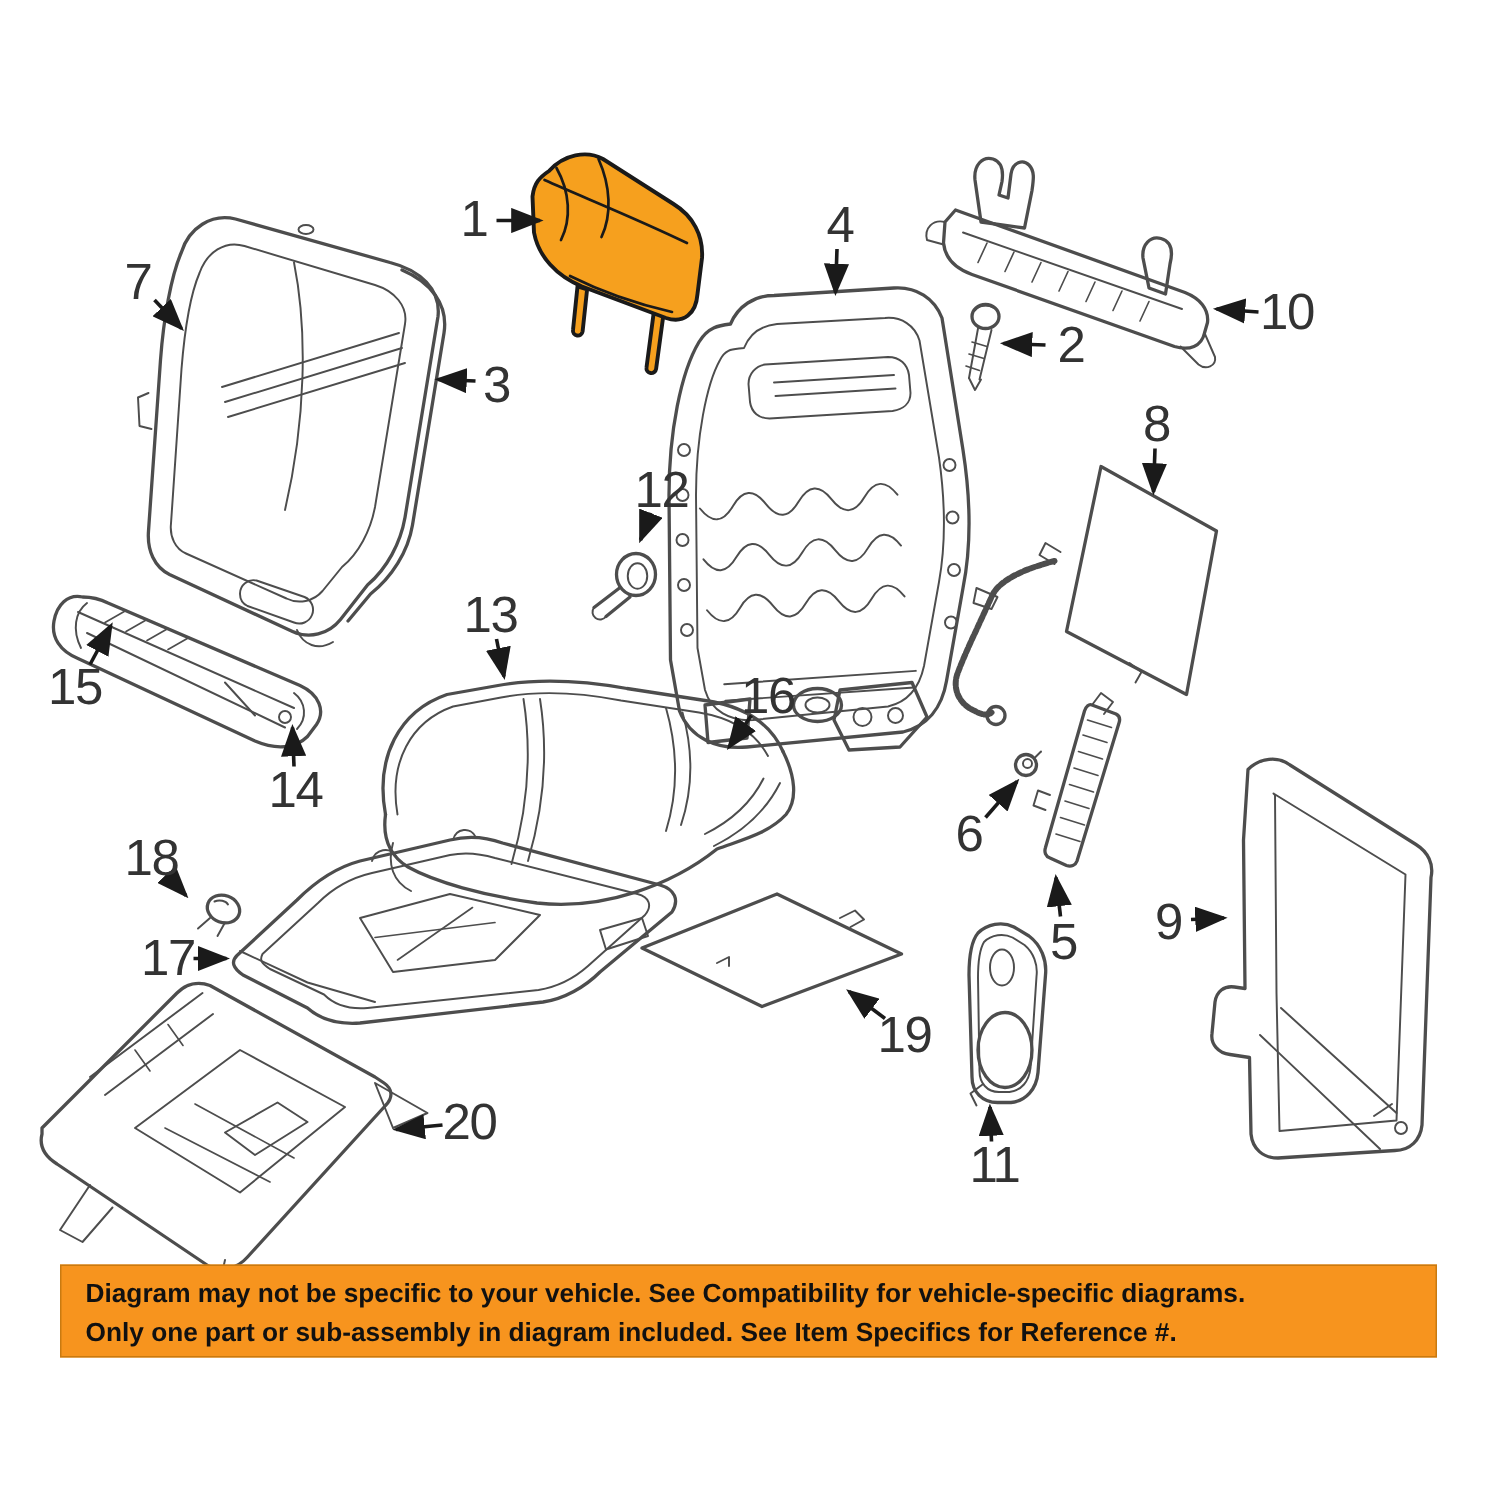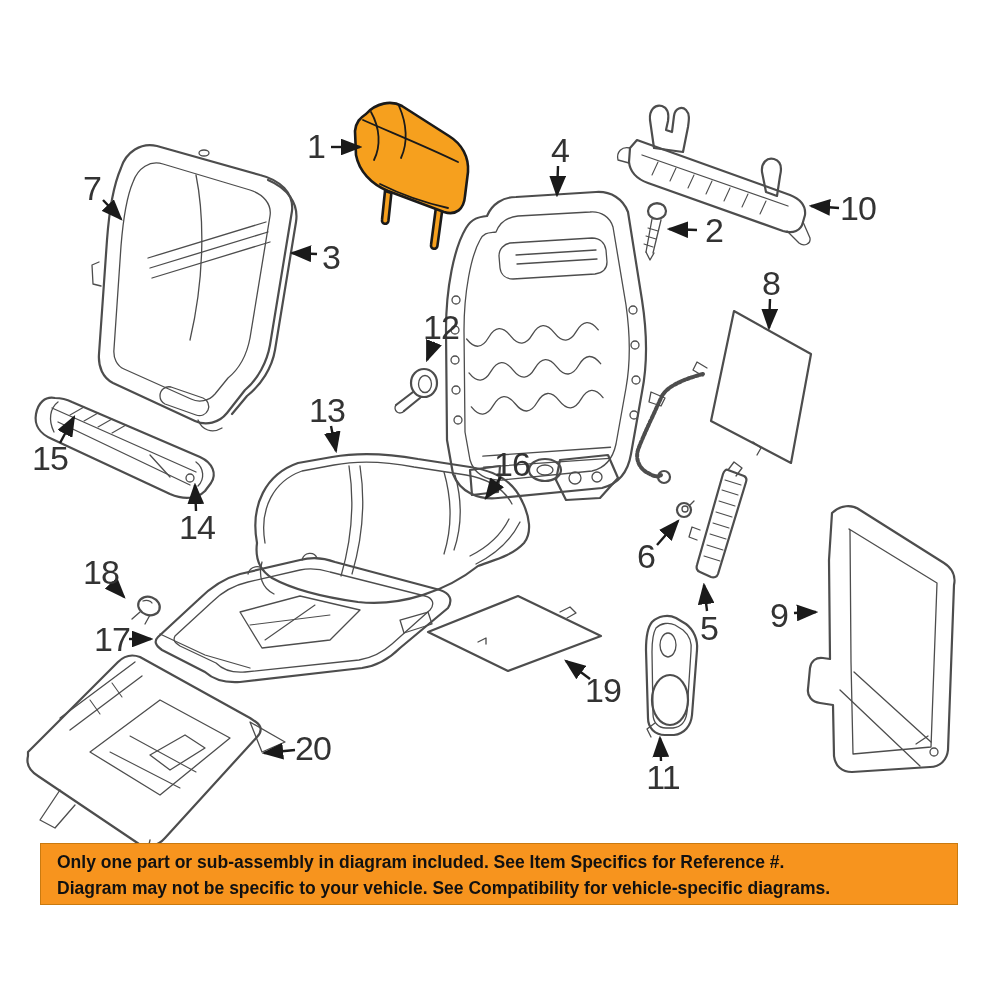--- a/index.html
+++ b/index.html
@@ -352,16 +352,16 @@
           <text x="603" y="690" class="callout-text" text-anchor="middle" dominant-baseline="central">19</text>
         </g>
         <g>
           <line x1="295" y1="750" x2="264" y2="753" class="callout-line" marker-end="url(#arrowhead)"></line>
           <text x="313" y="748" class="callout-text" text-anchor="middle" dominant-baseline="central">20</text>
         </g>
       </g>
   </svg>
 
   <div class="banner">
+    <div>Diagram may not be specific to your vehicle. See Compatibility for vehicle-specific diagrams.</div>
     <div>Only one part or sub-assembly in diagram included. See Item Specifics for Reference #.</div>
-    <div>Diagram may not be specific to your vehicle. See Compatibility for vehicle-specific diagrams.</div>
   </div>
 </div>
 
 </body></html>

